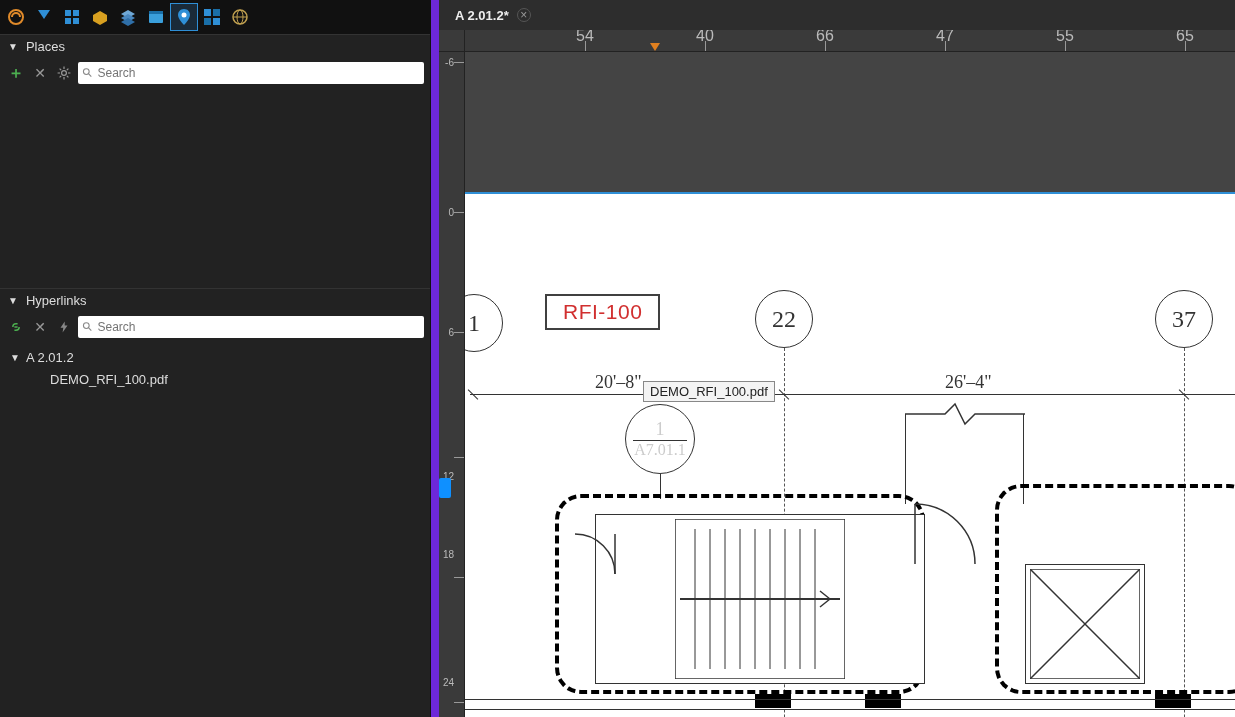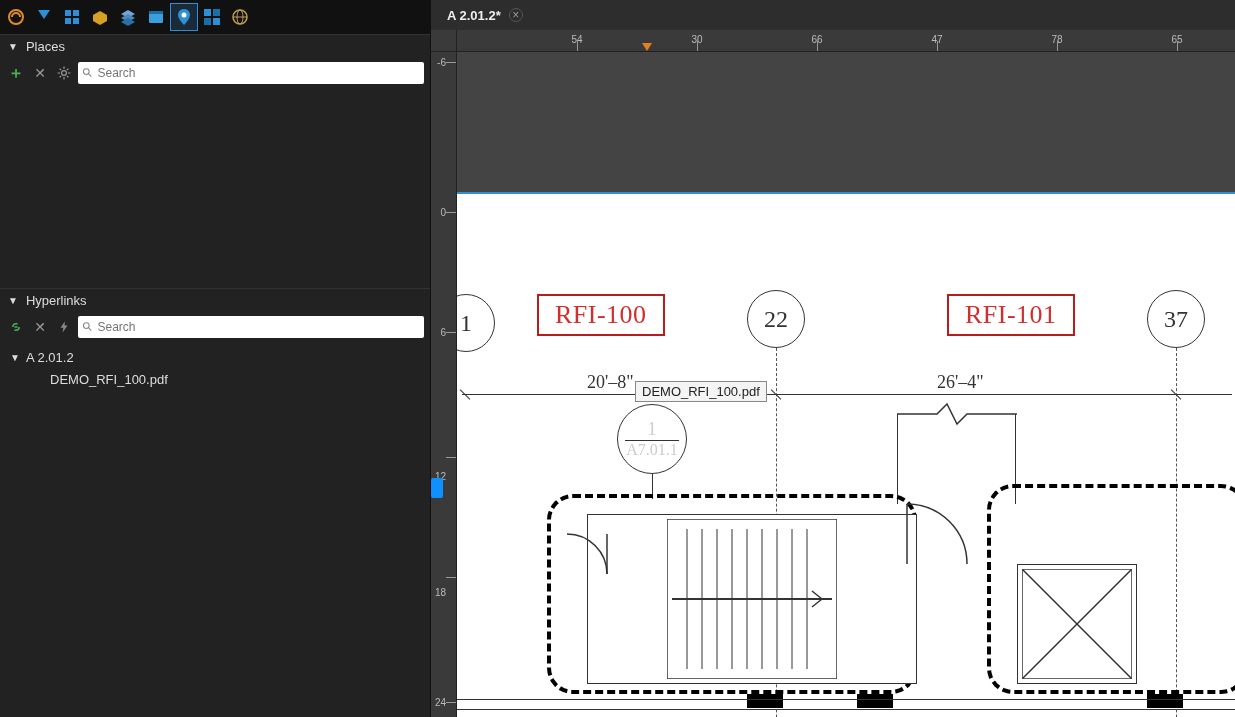--- a/index.html
+++ b/index.html
@@ -102,20 +102,21 @@
   .tree-row.child { padding-left: 50px; }
   .tree-row .caret { margin-right: 6px; font-size: 10px; }
 
   
   .canvas-area {
     flex: 1;
     display: flex;
     flex-direction: column;
     background: #6d28d9;
     position: relative;
+    padding-left: 8px;
   }
   .tab-bar {
     height: 30px;
     background: #2d2d2d;
     display: flex; align-items: center;
     padding-left: 8px;
     font-size: 13px;
     color: #eee;
   }
   .tab {
@@ -135,21 +136,21 @@
     position: absolute; left:0; top:0; width:26px; height:22px;
     background:#3a3a3a; border-right:1px solid #222; border-bottom:1px solid #222;
     z-index: 5;
   }
   .h-ruler {
     position:absolute; left:26px; right:0; top:0; height:22px;
     background:#3a3a3a; border-bottom:1px solid #222;
     z-index:4;
   }
   .h-ruler .tick-major { position:absolute; bottom:0; width:1px; height:10px; background:#999; }
-  .h-ruler .tick-label { position:absolute; bottom:6px; font-size:10px; color:#bbb; transform:translateX(-50%);}
+  .h-ruler .tick-label { position:absolute; bottom:6px; font-size:16px; color:#bbb; transform:translateX(-50%);}
 
   .v-ruler {
     position:absolute; top:22px; bottom:0; left:0; width:26px;
     background:#3a3a3a; border-right:1px solid #222;
     z-index:4;
   }
   .v-ruler .tick-major { position:absolute; right:0; height:1px; width:10px; background:#999; }
   .v-ruler .tick-label { position:absolute; right:10px; font-size:10px; color:#bbb; transform:translateY(-50%);}
 
   .v-handle {
@@ -191,24 +192,24 @@
     border:1.5px solid #333; border-radius:50%;
     background:#fff;
     display:flex; flex-direction:column; align-items:center; justify-content:center;
     font-family: Georgia, serif;
   }
   .detail-callout .num { font-size:18px; border-bottom:1px solid #333; width:80%; text-align:center; }
   .detail-callout .sheet { font-size:16px; }
 
   .rfi-box {
     position:absolute;
-    border:2px solid #b91c1c;
+    border:2px solid #404040;
     color:#d12f2f;
-    font-family: Liberation Serif, serif;
-    font-size:26px;
+    font-family: Liberation Sans, sans-serif;
+    font-size:21px;
     font-weight:400;
     padding:4px 16px;
     background:#fff;
     letter-spacing:0.5px;
   }
   .dim-text {
     position:absolute;
     font-family: Georgia, serif;
     font-size:18px;
     color:#333;
@@ -374,54 +375,53 @@
         <span style="font-weight:bold;">A 2.01.2*</span>
         <span class="close">×</span>
       </div>
     </div>
     <div class="rulers-wrap">
       <div class="ruler-corner"></div>
       <div class="h-ruler">
 
         <div class="tick-label" style="left:120px">54</div>
         <div class="tick-major" style="left:120px"></div>
-        <div class="tick-label" style="left:240px">30</div>
+        <div class="tick-label" style="left:240px">40</div>
         <div class="tick-major" style="left:240px"></div>
         <div class="tick-label" style="left:360px">66</div>
         <div class="tick-major" style="left:360px"></div>
         <div class="tick-label" style="left:480px">47</div>
         <div class="tick-major" style="left:480px"></div>
-        <div class="tick-label" style="left:600px">78</div>
+        <div class="tick-label" style="left:600px">55</div>
         <div class="tick-major" style="left:600px"></div>
         <div class="tick-label" style="left:720px">65</div>
         <div class="tick-major" style="left:720px"></div>
 
         <div style="position:absolute; left:185px; bottom:0; width:0; height:0; border-left:5px solid transparent; border-right:5px solid transparent; border-top:8px solid #e08020;"></div>
       </div>
       <div class="v-ruler">
         <div class="tick-label" style="top:10px">-6</div>
         <div class="tick-major" style="top:10px"></div>
         <div class="tick-label" style="top:160px">0</div>
         <div class="tick-major" style="top:160px"></div>
         <div class="tick-label" style="top:280px">6</div>
         <div class="tick-major" style="top:280px"></div>
         <div class="tick-label" style="top:424px">12</div>
         <div class="tick-major" style="top:405px"></div>
-        <div class="tick-label" style="top:540px">18</div>
+        <div class="tick-label" style="top:502px">18</div>
         <div class="tick-major" style="top:525px"></div>
-        <div class="tick-label" style="top:650px">24</div>
+        <div class="tick-label" style="top:630px">24</div>
         <div class="tick-major" style="top:650px"></div>
       </div>
       <div class="v-handle" style="top:448px"></div>
 
       <div class="drawing-viewport">
         <div class="paper">
 
           <div class="rfi-box" style="left:80px; top:100px">RFI-100</div>
-          <div class="rfi-box" style="left:490px; top:100px">RFI-101</div>
 
           <div class="grid-bubble" style="left:-20px; top:100px; width:58px; height:58px">
               <span>1</span>
             </div>
           <div class="grid-bubble" style="left:290px; top:96px; width:58px; height:58px">
               <span>22</span>
             </div>
           <div class="grid-bubble" style="left:690px; top:96px; width:58px; height:58px">
               <span>37</span>
             </div>

